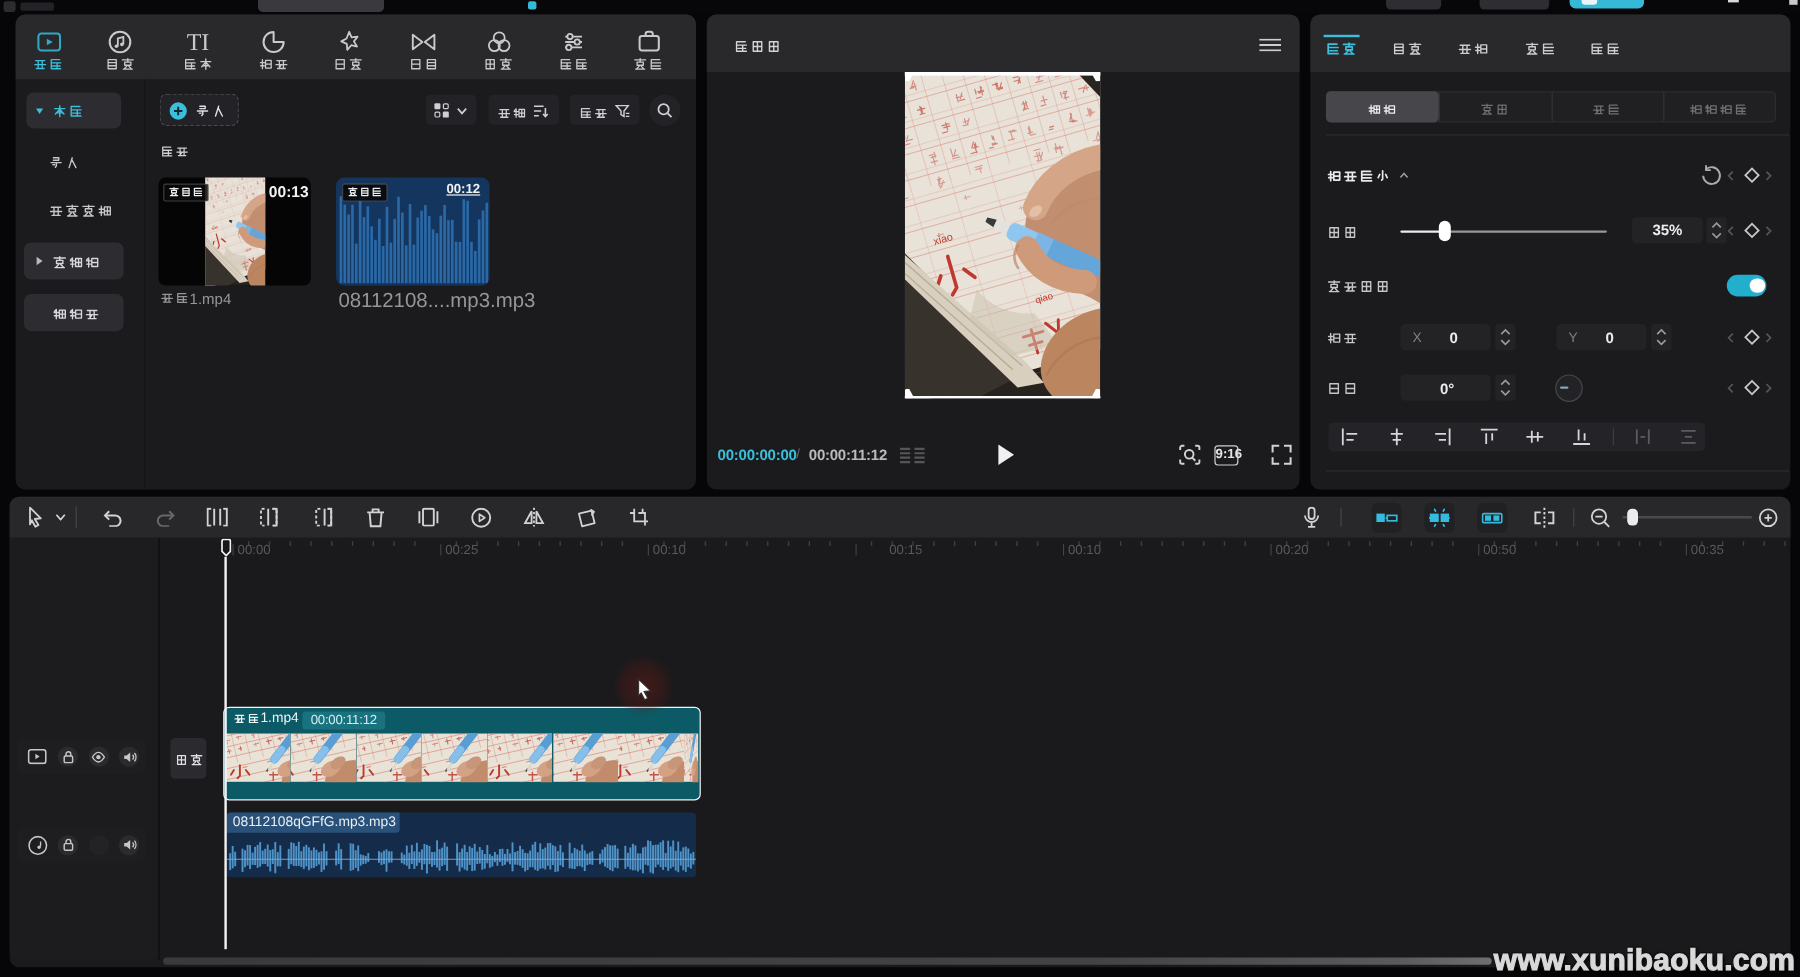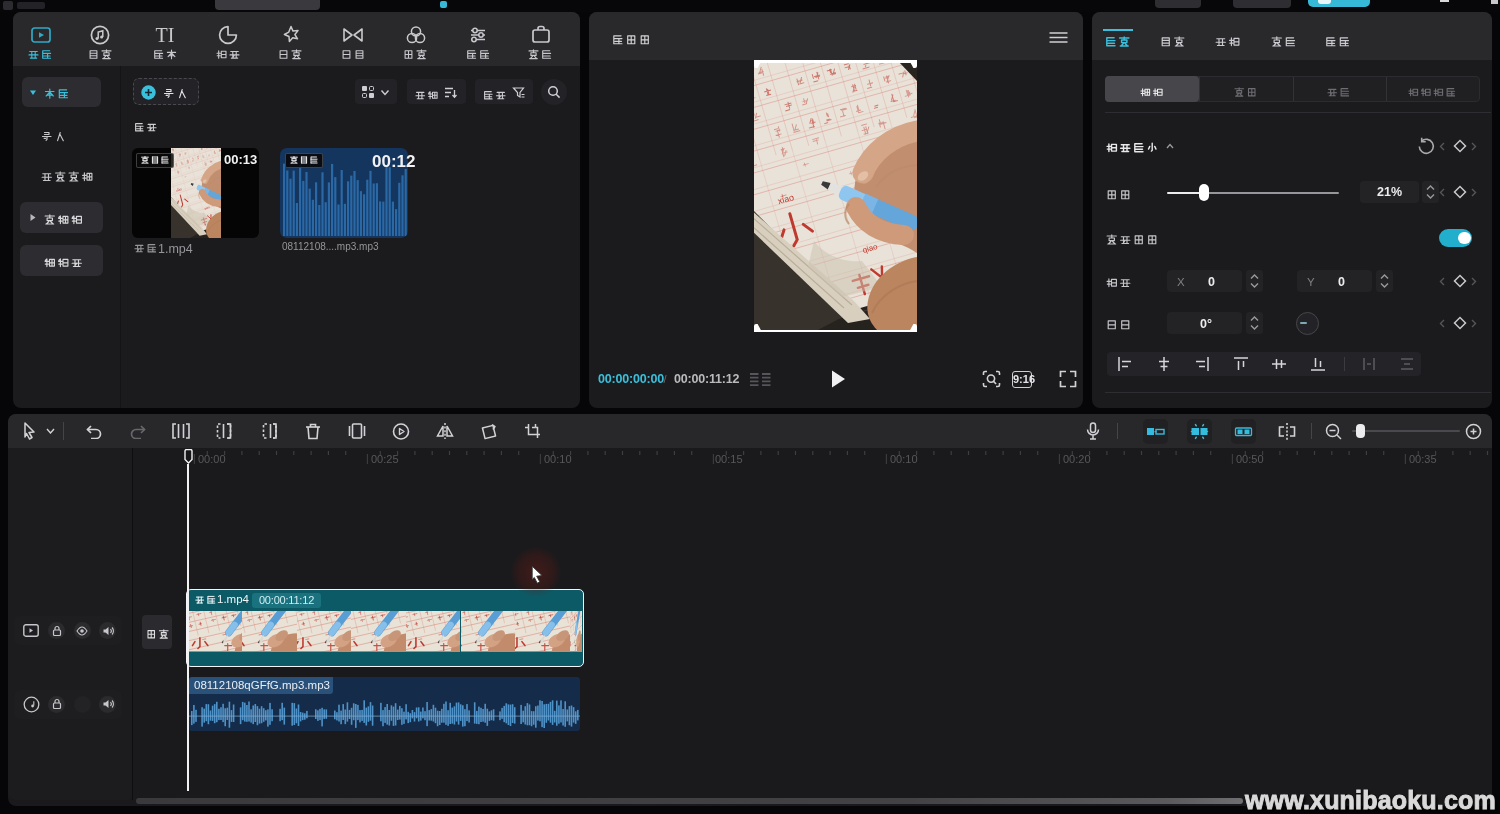--- a/index.html
+++ b/index.html
@@ -450,22 +450,22 @@
       <rect x="111.8" y="53.6" width="2.2" height="34.4" fill="#2b68a6"></rect>
       <rect x="115.0" y="61.1" width="2.2" height="26.9" fill="#2b68a6"></rect>
       <rect x="118.2" y="34.8" width="2.2" height="53.2" fill="#2b68a6"></rect>
       <rect x="121.4" y="27.3" width="2.2" height="60.7" fill="#2b68a6"></rect>
       <rect x="124.6" y="20.9" width="2.2" height="67.1" fill="#2b68a6"></rect>
     </svg>
   </div>
 <div style="position:absolute;left:285px;top:152.5px;background:rgba(8,8,10,.9);border:1px solid rgba(255,255,255,.22);border-radius:2px;padding:1.5px 3px;line-height:0;"><svg width="30" height="10" viewBox="0 0 30 10" style="display:inline-block;vertical-align:-1.3px">
       <path d="M1.6 2.2L8.4 2.2M5.0 1.4L5.0 3.7M3.0 3.7L7.0 3.7M3.0 3.7L3.0 5.7M7.0 3.7L7.0 5.7M3.0 5.7L7.0 5.7M4.3 6.3L2.5 8.1M5.7 6.3L7.5 8.1M2.0 8.1L8.0 8.1M12.4 2.0L17.6 2.0M12.4 8.0L17.6 8.0M12.4 2.0L12.4 8.0M17.6 2.0L17.6 8.0M12.4 4.0L17.6 4.0M12.4 6.0L17.6 6.0M22.5 2.0L27.5 2.0M22.0 2.0L22.0 8.0M22.0 4.2L28.1 4.2M22.9 6.1L27.8 6.1M22.0 8.0L28.1 8.0" stroke="#f0f0f2" stroke-width="1.00" stroke-linecap="round" fill="none"></path>
     </svg></div>
-<div style="position:absolute;left:372px;top:153px;font-size:17px;color:#f2f2f4;font-weight:700;white-space:nowrap;line-height:1;">00:12</div>
-<div style="position:absolute;left:282px;top:242px;font-size:10px;color:#96969a;font-weight:400;white-space:nowrap;line-height:1;">08112108....mp3.mp3</div>
+<div style="position:absolute;left:372px;top:153px;font-size:11px;color:#f2f2f4;font-weight:700;white-space:nowrap;line-height:1;text-decoration:underline;">00:12</div>
+<div style="position:absolute;left:282px;top:242px;font-size:17px;color:#96969a;font-weight:400;white-space:nowrap;line-height:1;">08112108....mp3.mp3</div>
 <div style="position:absolute;left:589px;top:12px;width:494px;height:396px;background:#1b1b1d;border-radius:8px;"></div>
 <div style="position:absolute;left:589px;top:12px;width:494px;height:48px;background:#29292c;border-radius:8px 8px 0 0;"></div>
 <div style="position:absolute;left:611px;top:30.5px;width:42px;height:14px;"><svg width="40.5" height="13.5" viewBox="0 0 40.5 13.5" style="display:inline-block;vertical-align:-1.8px">
       <path d="M3.4 2.8L10.1 2.8M2.8 2.8L2.8 10.7M2.8 5.6L11.0 5.6M3.9 8.3L10.5 8.3M2.8 10.7L11.0 10.7M7.9 5.6L7.9 10.7M16.7 2.8L23.8 2.8M16.7 10.7L23.8 10.7M16.7 2.8L16.7 10.7M23.8 2.8L23.8 10.7M16.7 6.8L23.8 6.8M20.2 2.8L20.2 10.7M30.2 2.8L37.3 2.8M30.2 10.7L37.3 10.7M30.2 2.8L30.2 10.7M37.3 2.8L37.3 10.7M30.2 6.8L37.3 6.8M33.8 2.8L33.8 10.7" stroke="#d4d4d6" stroke-width="1.15" stroke-linecap="round" fill="none"></path>
     </svg></div>
 <div style="position:absolute;left:1049px;top:32px;width:19px;height:11px;">
     <svg width="19" height="11" viewBox="0 0 19 11" style="">
       <path d="M0.5 1h18M0.5 5.5h18M0.5 10h18" stroke="#cfcfd1" stroke-width="1.6"></path>
     </svg>
   </div>
@@ -574,21 +574,21 @@
 <div style="position:absolute;left:1452px;top:138px;width:16px;height:16px;">
     <svg width="16" height="16" viewBox="0 0 16 16" style="">
       <rect x="4.1" y="4.1" width="7.8" height="7.8" fill="none" stroke="#c8c8cc" stroke-width="1.5" transform="rotate(45 8 8)"></rect>
     </svg>
   </div>
 <div style="position:absolute;left:1105px;top:185.5px;width:28px;height:14px;"><svg width="27.0" height="13.5" viewBox="0 0 27.0 13.5" style="display:inline-block;vertical-align:-1.8px">
       <path d="M3.2 2.8L10.3 2.8M3.2 10.7L10.3 10.7M3.2 2.8L3.2 10.7M10.3 2.8L10.3 10.7M3.2 6.8L10.3 6.8M6.8 2.8L6.8 10.7M16.7 2.8L23.8 2.8M16.7 10.7L23.8 10.7M16.7 2.8L16.7 10.7M23.8 2.8L23.8 10.7M16.7 6.8L23.8 6.8M20.2 2.8L20.2 10.7" stroke="#c6c6ca" stroke-width="1.15" stroke-linecap="round" fill="none"></path>
     </svg></div>
 <div style="position:absolute;left:1167px;top:191.5px;width:172px;height:2.5px;background:linear-gradient(90deg,#ececee 0 37px,#97979b 37px 100%);border-radius:2px;"></div>
 <div style="position:absolute;left:1199px;top:184px;width:10px;height:17px;background:#fff;border-radius:5px;"></div>
-<div style="position:absolute;left:1360px;top:181px;width:59px;height:22px;background:#232326;border-radius:4px;color:#ececee;font-size:12.5px;font-weight:600;text-align:center;line-height:22px;">21%</div>
+<div style="position:absolute;left:1360px;top:181px;width:59px;height:22px;background:#232326;border-radius:4px;color:#ececee;font-size:12.5px;font-weight:600;text-align:center;line-height:22px;">35%</div>
 <div style="position:absolute;left:1422px;top:181px;width:17px;height:22px;background:#232326;border-radius:3px;">
     <svg width="17" height="22" viewBox="0 0 17 22" style="">
       <path d="M5 8.5L8.5 5L12 8.5" stroke="#9a9a9e" stroke-width="1.4" fill="none"></path>
       <path d="M5 13.5L8.5 17L12 13.5" stroke="#9a9a9e" stroke-width="1.4" fill="none"></path>
     </svg>
   </div>
 <div style="position:absolute;left:1439px;top:188px;width:6px;height:9px;">
     <svg width="6" height="9" viewBox="0 0 6 9" style="">
       <path d="M5 1L1.5 4.5L5 8" stroke="#55555a" stroke-width="1.4" fill="none"></path>
     </svg>
@@ -980,21 +980,21 @@
       <path d="M1487.5 3v4" stroke="#3e3e42" stroke-width="1.2"></path>
     </svg>
   </div>
 <div style="position:absolute;left:193px;top:454px;font-size:10px;color:#4a4a4e;font-weight:400;white-space:nowrap;line-height:1;">|</div>
 <div style="position:absolute;left:198px;top:454px;font-size:11px;color:#58585c;font-weight:400;white-space:nowrap;line-height:1;">00:00</div>
 <div style="position:absolute;left:366px;top:454px;font-size:10px;color:#4a4a4e;font-weight:400;white-space:nowrap;line-height:1;">|</div>
 <div style="position:absolute;left:371px;top:454px;font-size:11px;color:#58585c;font-weight:400;white-space:nowrap;line-height:1;">00:25</div>
 <div style="position:absolute;left:539px;top:454px;font-size:10px;color:#4a4a4e;font-weight:400;white-space:nowrap;line-height:1;">|</div>
 <div style="position:absolute;left:544px;top:454px;font-size:11px;color:#58585c;font-weight:400;white-space:nowrap;line-height:1;">00:10</div>
 <div style="position:absolute;left:712px;top:454px;font-size:10px;color:#4a4a4e;font-weight:400;white-space:nowrap;line-height:1;">|</div>
-<div style="position:absolute;left:715px;top:454px;font-size:11px;color:#58585c;font-weight:400;white-space:nowrap;line-height:1;text-align:center;">00:15</div>
+<div style="position:absolute;left:741px;top:454px;font-size:11px;color:#58585c;font-weight:400;white-space:nowrap;line-height:1;text-align:center;">00:15</div>
 <div style="position:absolute;left:885px;top:454px;font-size:10px;color:#4a4a4e;font-weight:400;white-space:nowrap;line-height:1;">|</div>
 <div style="position:absolute;left:890px;top:454px;font-size:11px;color:#58585c;font-weight:400;white-space:nowrap;line-height:1;">00:10</div>
 <div style="position:absolute;left:1058px;top:454px;font-size:10px;color:#4a4a4e;font-weight:400;white-space:nowrap;line-height:1;">|</div>
 <div style="position:absolute;left:1063px;top:454px;font-size:11px;color:#58585c;font-weight:400;white-space:nowrap;line-height:1;">00:20</div>
 <div style="position:absolute;left:1231px;top:454px;font-size:10px;color:#4a4a4e;font-weight:400;white-space:nowrap;line-height:1;">|</div>
 <div style="position:absolute;left:1236px;top:454px;font-size:11px;color:#58585c;font-weight:400;white-space:nowrap;line-height:1;">00:50</div>
 <div style="position:absolute;left:1404px;top:454px;font-size:10px;color:#4a4a4e;font-weight:400;white-space:nowrap;line-height:1;">|</div>
 <div style="position:absolute;left:1409px;top:454px;font-size:11px;color:#58585c;font-weight:400;white-space:nowrap;line-height:1;">00:35</div>
 <div style="position:absolute;left:14px;top:616px;width:108px;height:29px;background:#1e1e21;border-radius:6px;"></div>
 <div style="position:absolute;left:14px;top:689.5px;width:108px;height:29px;background:#1e1e21;border-radius:6px;"></div>

